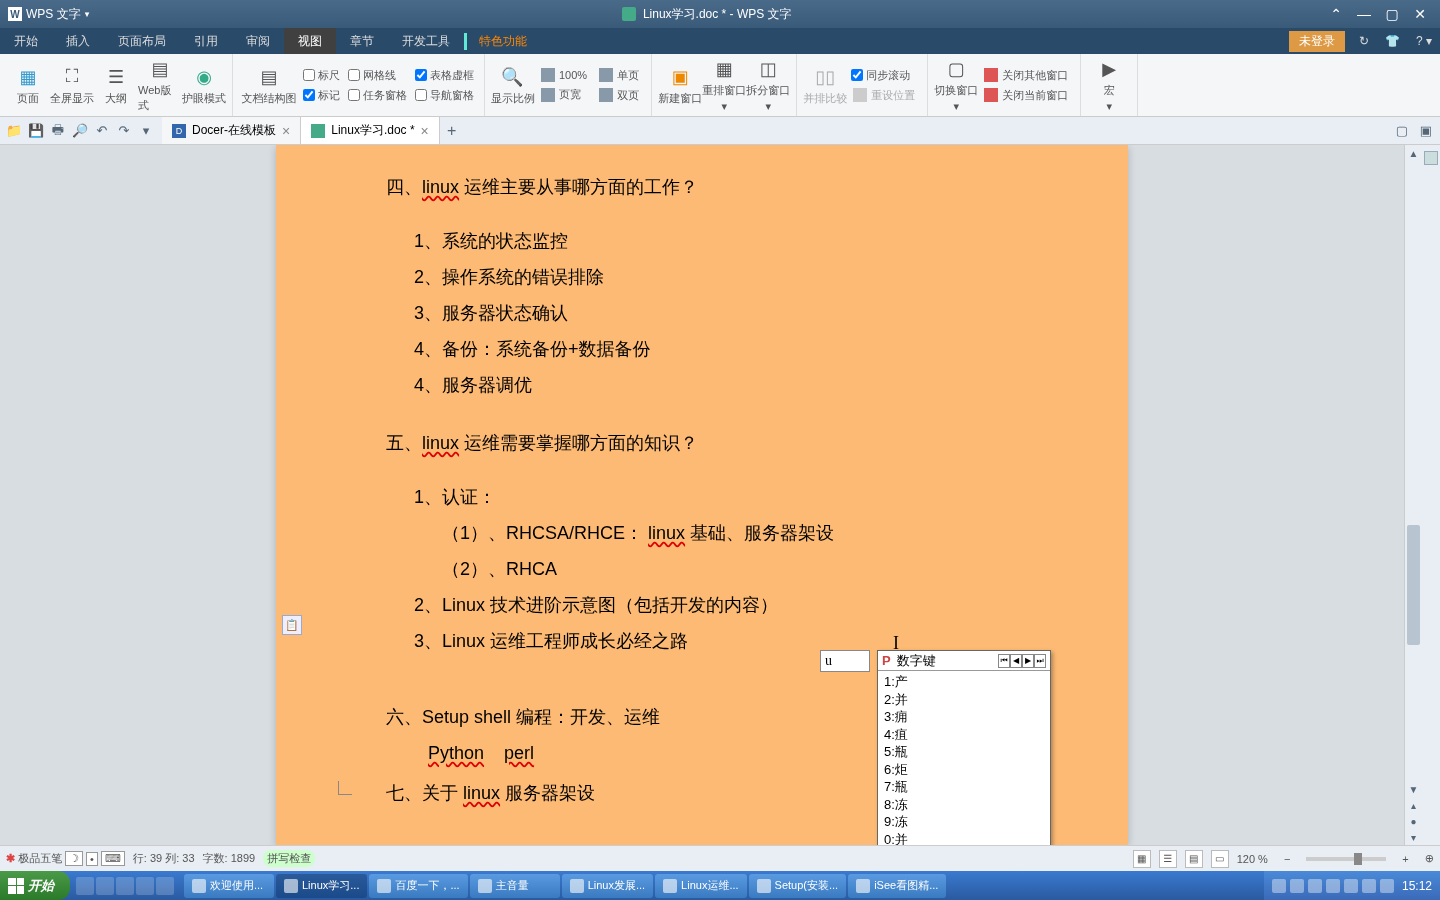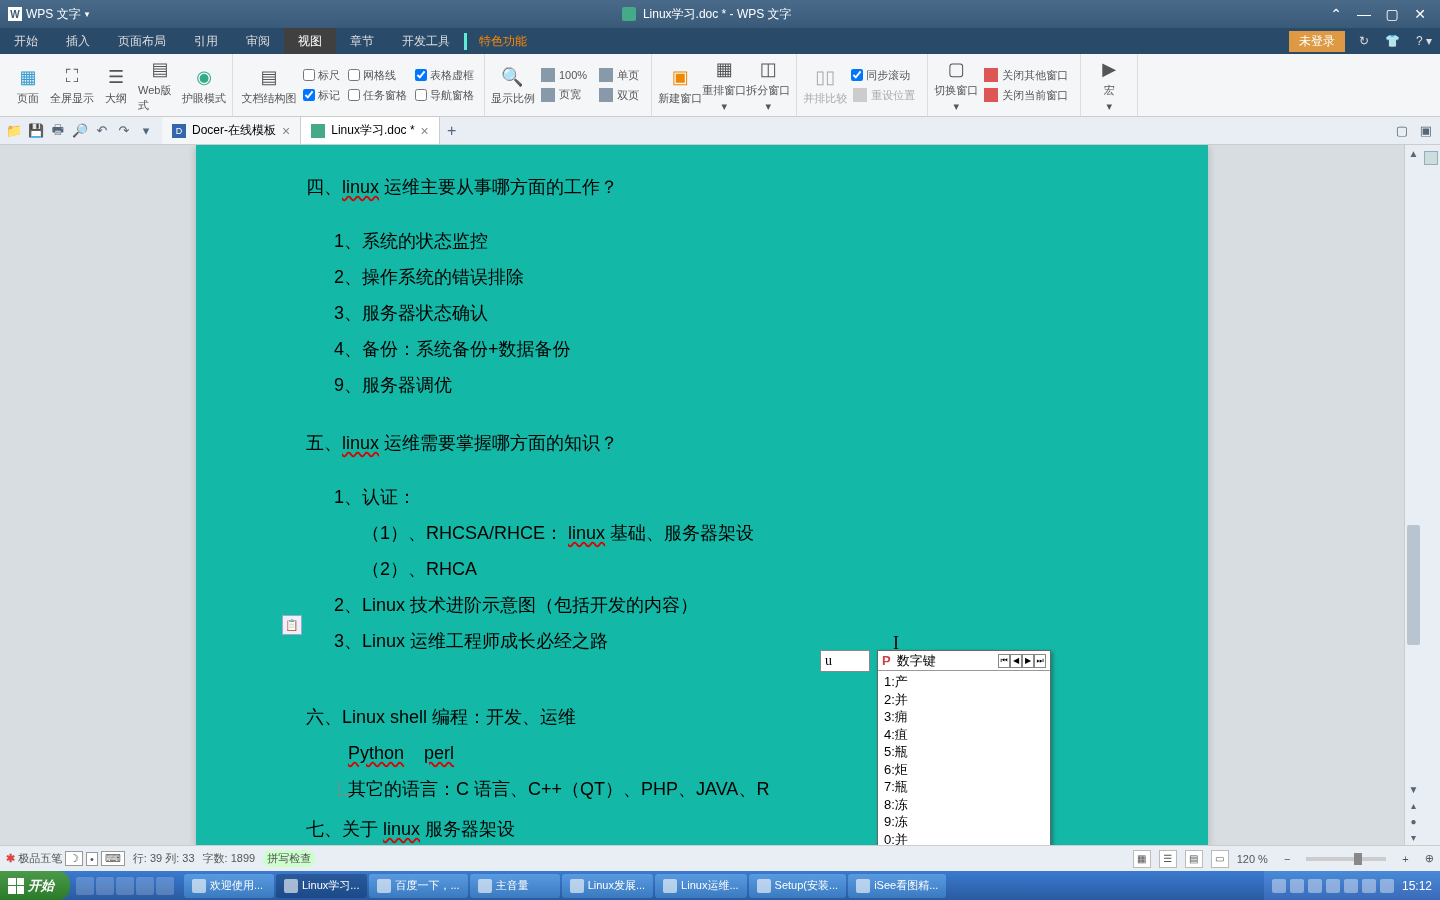--- a/index.html
+++ b/index.html
@@ -42,21 +42,21 @@
 .tabs { display: flex; margin-left: 4px; height: 100%; }
 .tab { display: flex; align-items: center; padding: 0 10px; border-right: 1px solid #ccc; background: #f4f6f8; cursor: pointer; gap: 6px; max-width: 200px; }
 .tab.active { background: #fff; }
 .tab .close { color: #888; font-size: 14px; }
 .tab-add { width: 24px; display: flex; align-items: center; justify-content: center; font-size: 16px; color: #567; cursor: pointer; }
 .qbar-right { margin-left: auto; display: flex; gap: 4px; }
 
 
 .docarea { height: 700px; background: #d8dde2; position: relative; display: flex; }
 .page-wrap { flex: 1; overflow: hidden; display: flex; justify-content: center; position: relative; }
-.page { width: 1012px; background: #14b8a6; box-shadow: 0 2px 8px rgba(0,0,0,.2); padding: 20px 110px 100px 110px; margin-top: 0; }
+.page { width: 852px; background: #fdba74; box-shadow: 0 2px 8px rgba(0,0,0,.2); padding: 20px 110px 100px 110px; margin-top: 0; }
 .page-content { font-family: SimSun, serif; font-size: 18px; line-height: 2.0; color: #000; }
 .page-content .h { margin-top: 4px; }
 .page-content .item { padding-left: 28px; }
 .page-content .sub { padding-left: 56px; }
 .page-content .wavy { text-decoration: underline wavy #d00; text-underline-offset: 2px; }
 .page-corner { position: absolute; left: 338px; bottom: 50px; width: 14px; height: 14px; border-left: 1px solid #888; border-bottom: 1px solid #888; }
 .float-ico { position: absolute; left: 282px; top: 470px; width: 20px; height: 20px; background: #eef; border: 1px solid #9ac; display: flex; align-items: center; justify-content: center; font-size: 11px; color: #567; }
 .vscroll { width: 18px; background: #e8eef4; border-left: 1px solid #ccc; position: relative; }
 .vscroll .thumb { position: absolute; left: 2px; right: 2px; top: 380px; height: 120px; background: #b8c4d0; border-radius: 2px; }
 .vscroll .arrow { position: absolute; left: 0; right: 0; height: 16px; display: flex; align-items: center; justify-content: center; color: #567; font-size: 10px; }
@@ -293,33 +293,32 @@
 <div class="docarea">
   <div class="page-wrap">
     <div class="page">
       <div class="page-content">
         <div class="h"><span>四、</span><span class="wavy">linux</span><span> 运维主要从事哪方面的工作？</span></div>
         <div style="height:18px;"></div>
         <div class="item">1、系统的状态监控</div>
         <div class="item">2、操作系统的错误排除</div>
         <div class="item">3、服务器状态确认</div>
         <div class="item">4、备份：系统备份+数据备份</div>
-        <div class="item">9、服务器调优</div>
+        <div class="item">4、服务器调优</div>
         <div style="height:18px;"></div>
         <div class="h"><span>五、</span><span class="wavy">linux</span><span> 运维需要掌握哪方面的知识？</span></div>
         <div style="height:18px;"></div>
         <div class="item">1、认证：</div>
         <div class="sub"><span>（1）、RHCSA/RHCE： </span><span class="wavy">linux</span><span> 基础、服务器架设</span></div>
         <div class="sub">（2）、RHCA</div>
         <div class="item">2、Linux 技术进阶示意图（包括开发的内容）</div>
         <div class="item">3、Linux 运维工程师成长必经之路</div>
         <div style="height:36px;"></div>
-        <div class="h">六、Linux shell 编程：开发、运维</div>
+        <div class="h">六、Setup shell 编程：开发、运维</div>
         <div style="padding-left:42px;"><span class="wavy">Python</span>&nbsp;&nbsp;&nbsp;&nbsp;<span class="wavy">perl</span></div>
-        <div style="padding-left:42px;">其它的语言：C 语言、C++（QT）、PHP、JAVA、R</div>
         <div class="h"><span>七、关于 </span><span class="wavy">linux</span><span> 服务器架设</span></div>
 
       </div>
     </div>
     <div class="page-corner"></div>
     <div class="float-ico">📋</div>
     <div class="cursor">I</div>
     <div class="ime-input">u</div>
     <div class="ime-panel">
       <div class="ime-head">

